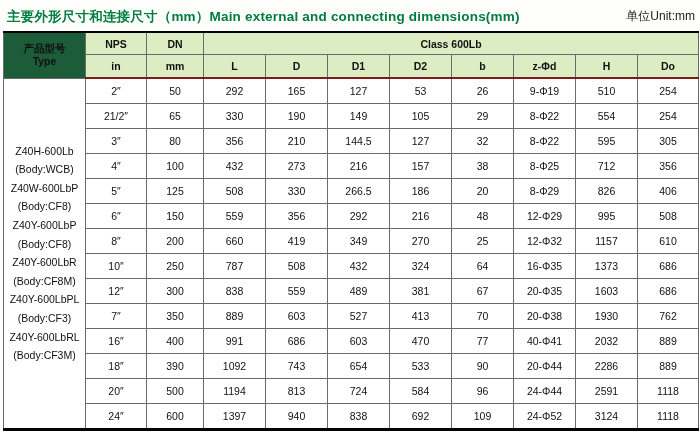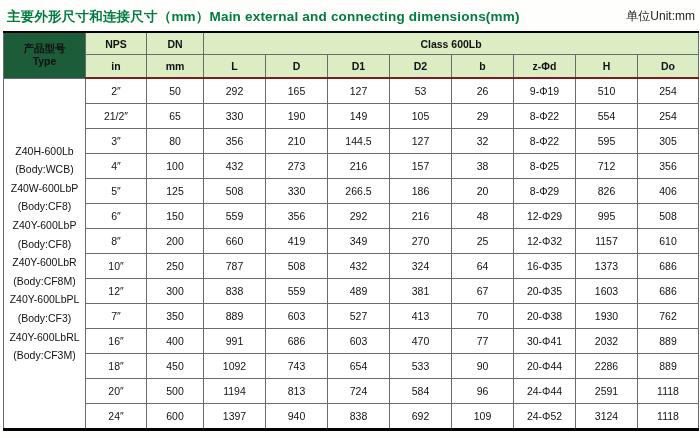--- a/index.html
+++ b/index.html
@@ -255,27 +255,27 @@
           <td>762</td>
         </tr>
         <tr>
           <td>16″</td>
           <td>400</td>
           <td>991</td>
           <td>686</td>
           <td>603</td>
           <td>470</td>
           <td>77</td>
-          <td>30-Φ41</td>
+          <td>40-Φ41</td>
           <td>2032</td>
           <td>889</td>
         </tr>
         <tr>
           <td>18″</td>
-          <td>450</td>
+          <td>390</td>
           <td>1092</td>
           <td>743</td>
           <td>654</td>
           <td>533</td>
           <td>90</td>
           <td>20-Φ44</td>
           <td>2286</td>
           <td>889</td>
         </tr>
         <tr>

